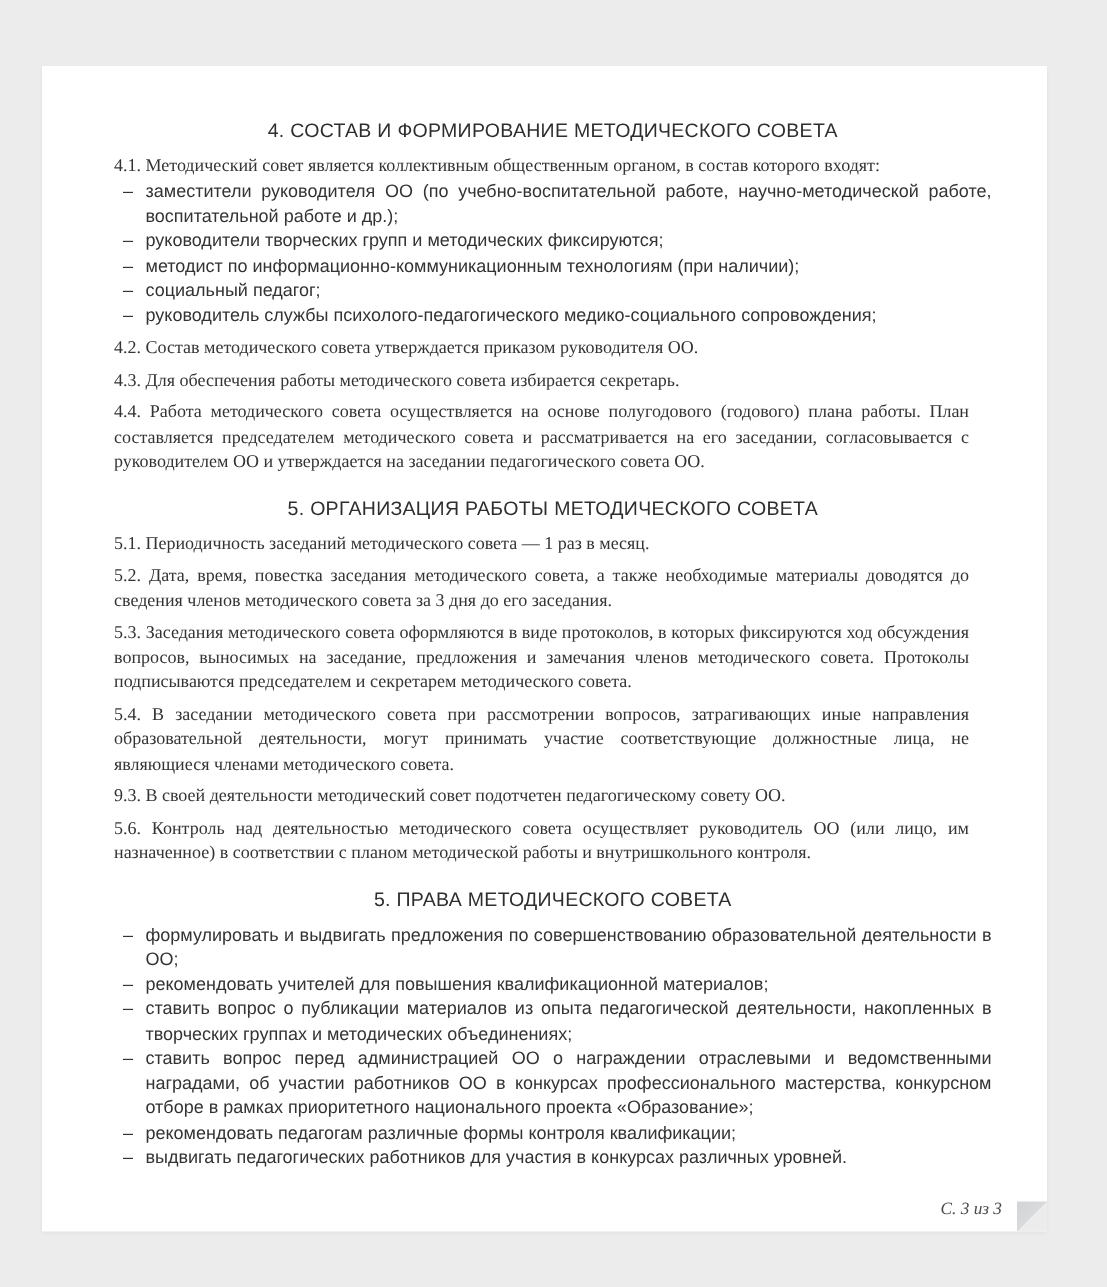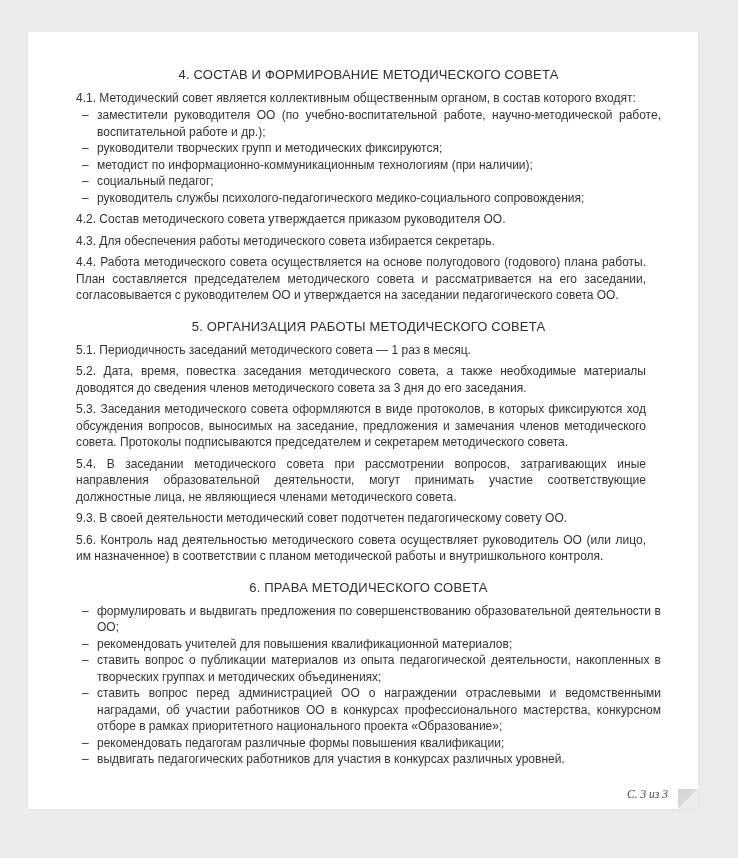--- a/index.html
+++ b/index.html
@@ -9,21 +9,21 @@
     font-family: "Liberation Sans", "DejaVu Sans", sans-serif;
   }
   body {
     width: 738px;
     height: 858px;
     overflow: hidden;
   }
   .canvas {
     width: 638px;
     height: 858px;
-    padding-top: 32px;
+    padding-top: 44px;
     box-sizing: border-box;
   }
   .page {
     position: relative;
     margin-left: 28px;
     width: 670px;
     min-height: 777px;
     box-sizing: border-box;
     background: #ffffff;
     padding: 20px 37px 34px 48px;
@@ -37,20 +37,21 @@
     font-weight: 400;
     color: #2e2e2e;
     text-align: center;
     margin: 14px 0 6px 0;
     letter-spacing: 0.2px;
   }
   p.para {
     margin: 5px 15px 0 0;
     text-align: justify;
     hyphens: auto;
+    font-family: Liberation Serif, serif;
     -webkit-hyphens: auto;
   }
   ul.dash-list {
     list-style: none;
     margin: 1px 0 0 0;
     padding: 0;
   }
   ul.dash-list li {
     position: relative;
     padding-left: 21px;
@@ -104,26 +105,26 @@
     <p class="para">4.4. Работа методического совета осуществляется на основе полугодового (годового) плана работы. План составляется председателем методического совета и рассматривается на его заседании, согласовывается с руководителем ОО и утверждается на заседании педагогического совета ОО.</p>
 
     <h2 class="hd">5. ОРГАНИЗАЦИЯ РАБОТЫ МЕТОДИЧЕСКОГО СОВЕТА</h2>
     <p class="para">5.1. Периодичность заседаний методического совета — 1 раз в месяц.</p>
     <p class="para">5.2. Дата, время, повестка заседания методического совета, а также необходимые материалы доводятся до сведения членов методического совета за 3 дня до его заседания.</p>
     <p class="para">5.3. Заседания методического совета оформляются в виде протоколов, в которых фиксируются ход обсуждения вопросов, выносимых на заседание, предложения и замечания членов методического совета. Протоколы подписываются председателем и секретарем методического совета.</p>
     <p class="para">5.4. В заседании методического совета при рассмотрении вопросов, затрагивающих иные направления образовательной деятельности, могут принимать участие соответствующие должностные лица, не являющиеся членами методического совета.</p>
     <p class="para">9.3. В своей деятельности методический совет подотчетен педагогическому совету ОО.</p>
     <p class="para">5.6. Контроль над деятельностью методического совета осуществляет руководитель ОО (или лицо, им назначенное) в соответствии с планом методической работы и внутришкольного контроля.</p>
 
-    <h2 class="hd">6. ПРАВА МЕТОДИЧЕСКОГО СОВЕТА</h2>
+    <h2 class="hd">5. ПРАВА МЕТОДИЧЕСКОГО СОВЕТА</h2>
     <ul class="dash-list">
       <li>формулировать и выдвигать предложения по совершенствованию образовательной деятельности в ОО;</li>
       <li>рекомендовать учителей для повышения квалификационной материалов;</li>
       <li>ставить вопрос о публикации материалов из опыта педагогической деятельности, накопленных в творческих группах и методических объединениях;</li>
       <li>ставить вопрос перед администрацией ОО о награждении отраслевыми и ведомственными наградами, об участии работников ОО в конкурсах профессионального мастерства, конкурсном отборе в рамках приоритетного национального проекта «Образование»;</li>
-      <li>рекомендовать педагогам различные формы повышения квалификации;</li>
+      <li>рекомендовать педагогам различные формы контроля квалификации;</li>
       <li>выдвигать педагогических работников для участия в конкурсах различных уровней.</li>
     </ul>
 
     <div class="page-footer">С. 3 из 3</div>
     <div class="fold"></div>
   </div>
 </div>
 
 </body></html>

